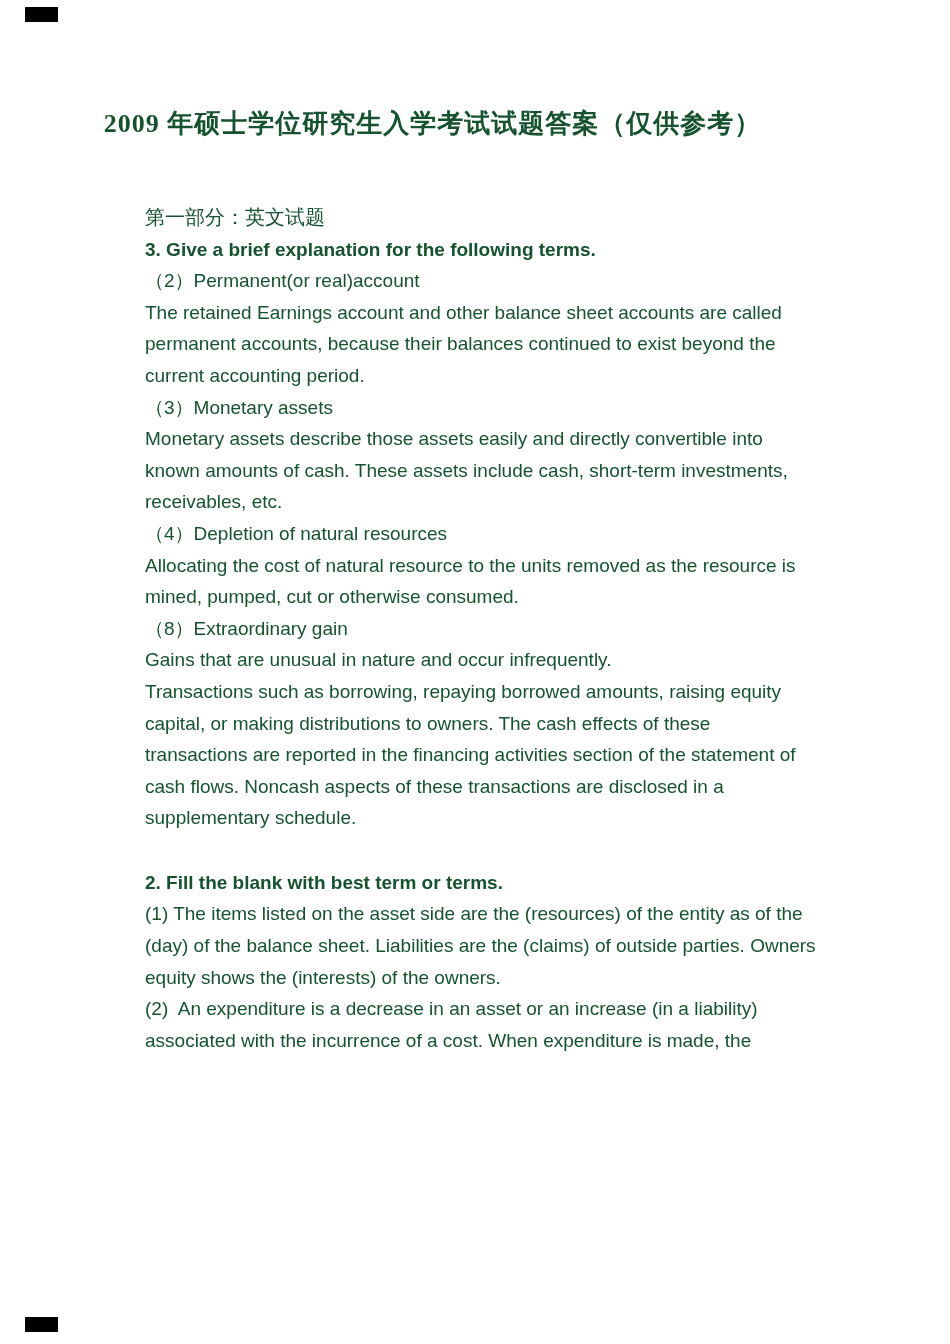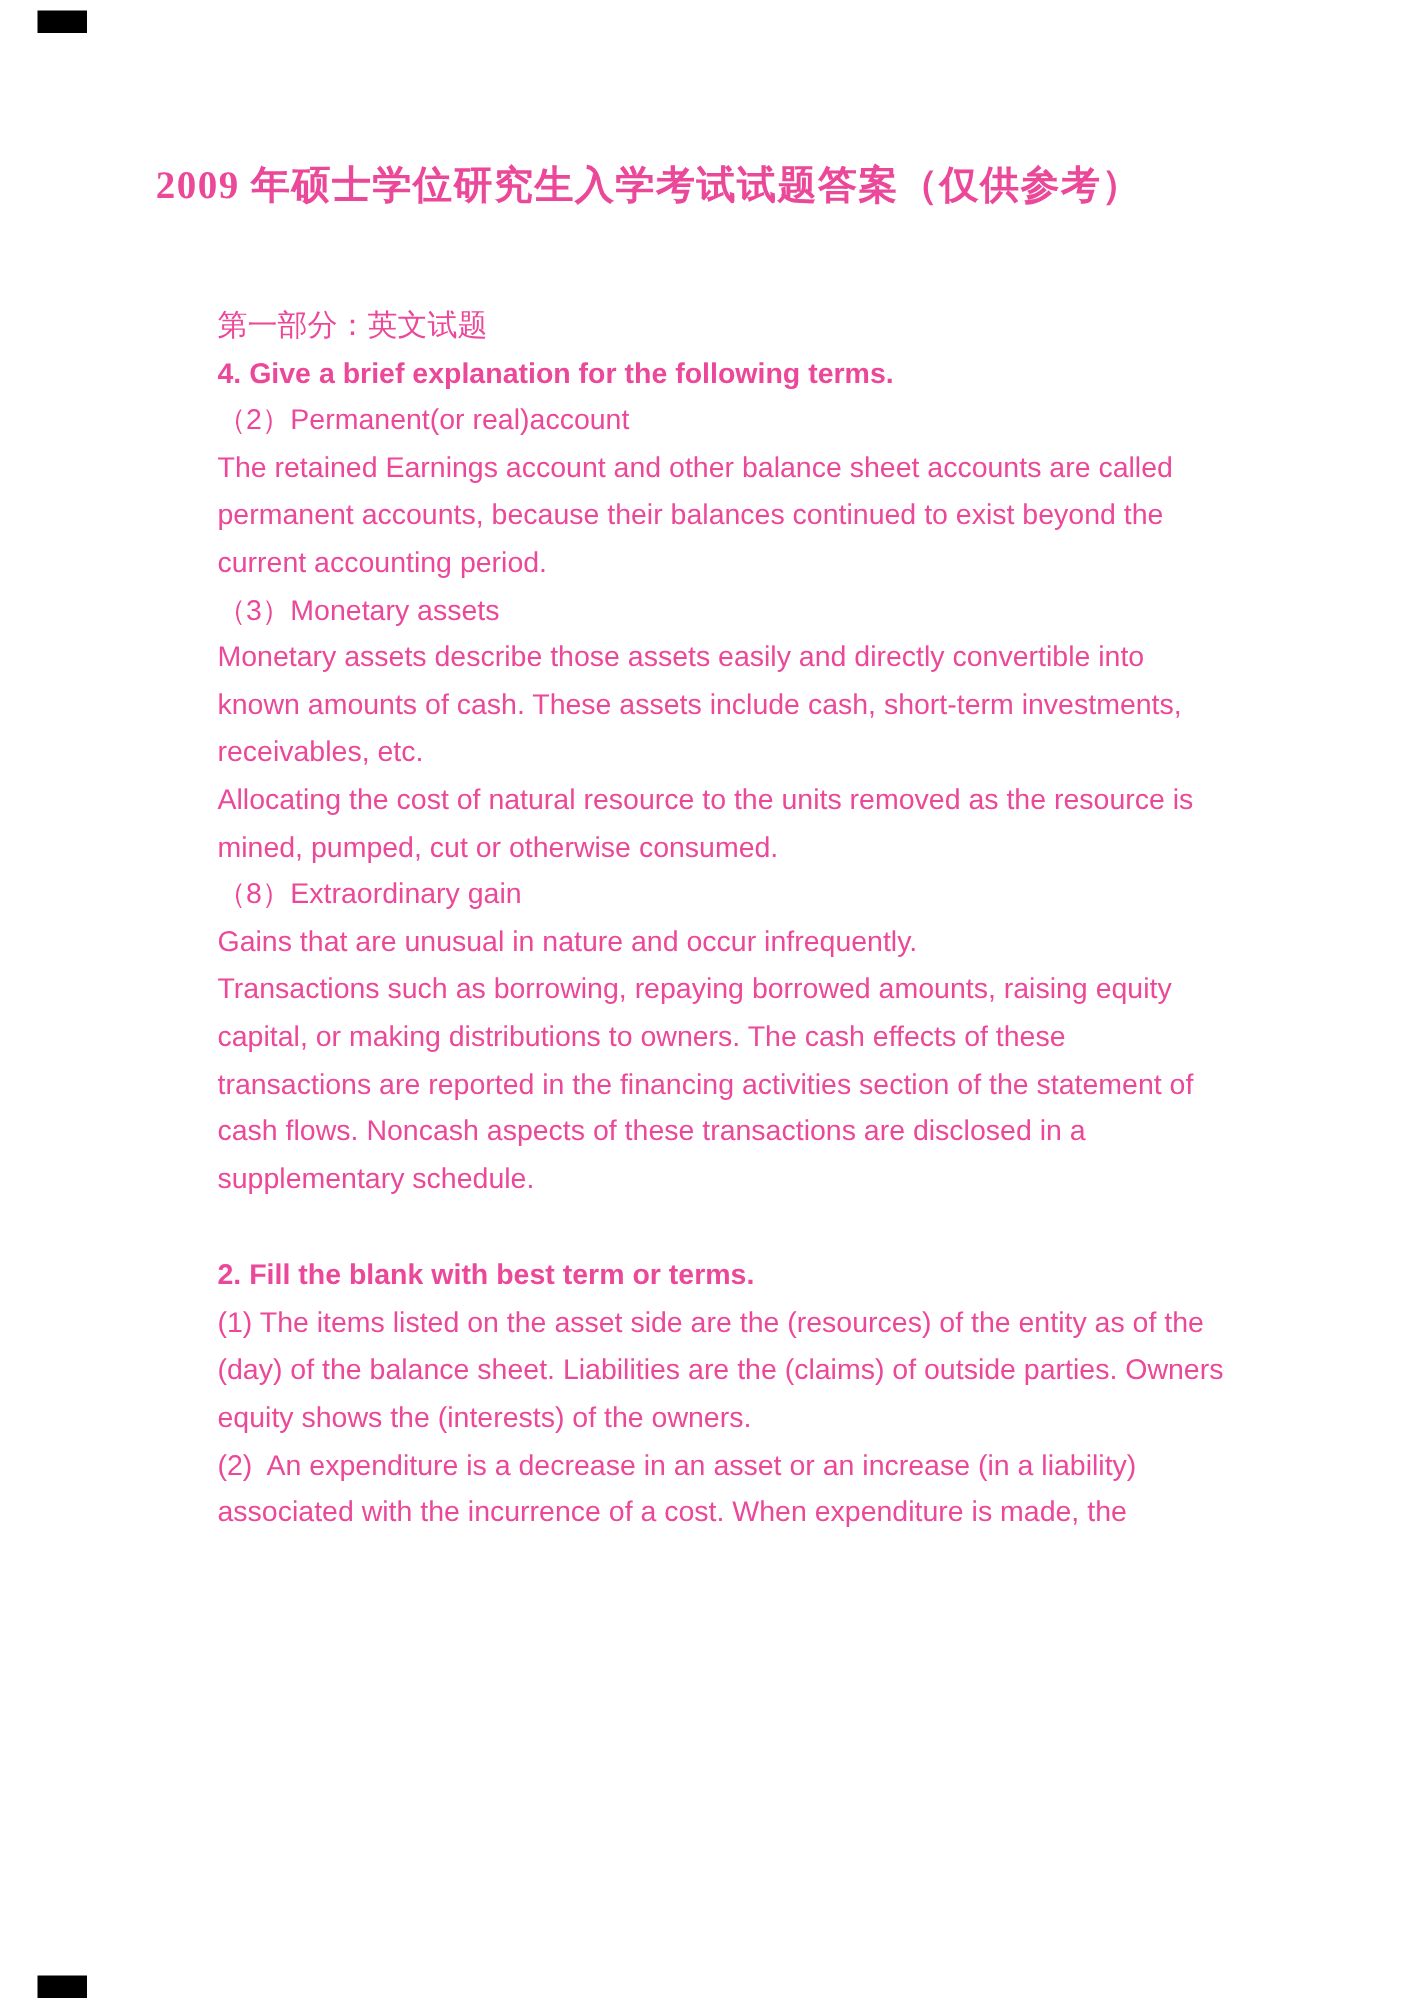--- a/index.html
+++ b/index.html
@@ -5,21 +5,21 @@
   html, body {
     margin: 0;
     padding: 0;
     background: #ffffff;
   }
   .page {
     position: relative;
     width: 865px;
     height: 1344px;
     background: #ffffff;
-    color: #ec4899;
+    color: #14532d;
     overflow: hidden;
   }
   .corner-mark {
     position: absolute;
     left: 25px;
     width: 33px;
     height: 15px;
     background: #000000;
   }
   .corner-mark.top { top: 7px; }
@@ -64,29 +64,30 @@
 <div class="page">
 
   <div class="corner-mark top"></div>
 
   <h1 class="doc-title">2009 年硕士学位研究生入学考试试题答案（仅供参考）</h1>
 
   <div class="content">
 
     <p class="part-heading">第一部分：英文试题</p>
 
-    <p class="en q-heading">4. Give a brief explanation for the following terms.</p>
+    <p class="en q-heading">3. Give a brief explanation for the following terms.</p>
 
 
     <p class="en">（2）Permanent(or real)account</p>
     <p class="en">The retained Earnings account and other balance sheet accounts are called permanent accounts, because their balances continued to exist beyond the current accounting period.</p>
 
     <p class="en">（3）Monetary assets</p>
     <p class="en">Monetary assets describe those assets easily and directly convertible into known amounts of cash. These assets include cash, short-term investments, receivables, etc.</p>
 
+    <p class="en">（4）Depletion of natural resources</p>
     <p class="en">Allocating the cost of natural resource to the units removed as the resource is mined, pumped, cut or otherwise consumed.</p>
 
     <p class="en">（8）Extraordinary gain</p>
     <p class="en">Gains that are unusual in nature and occur infrequently.</p>
 
     <p class="en">Transactions such as borrowing, repaying borrowed amounts, raising equity capital, or making distributions to owners. The cash effects of these transactions are reported in the financing activities section of the statement of cash flows. Noncash aspects of these transactions are disclosed in a supplementary schedule.</p>
 
     <p class="en q-heading section-gap">2. Fill the blank with best term or terms.</p>
 
     <p class="en">(1) The items listed on the asset side are the (resources) of the entity as of the (day) of the balance sheet. Liabilities are the (claims) of outside parties. Owners  equity shows the (interests) of the owners.</p>

